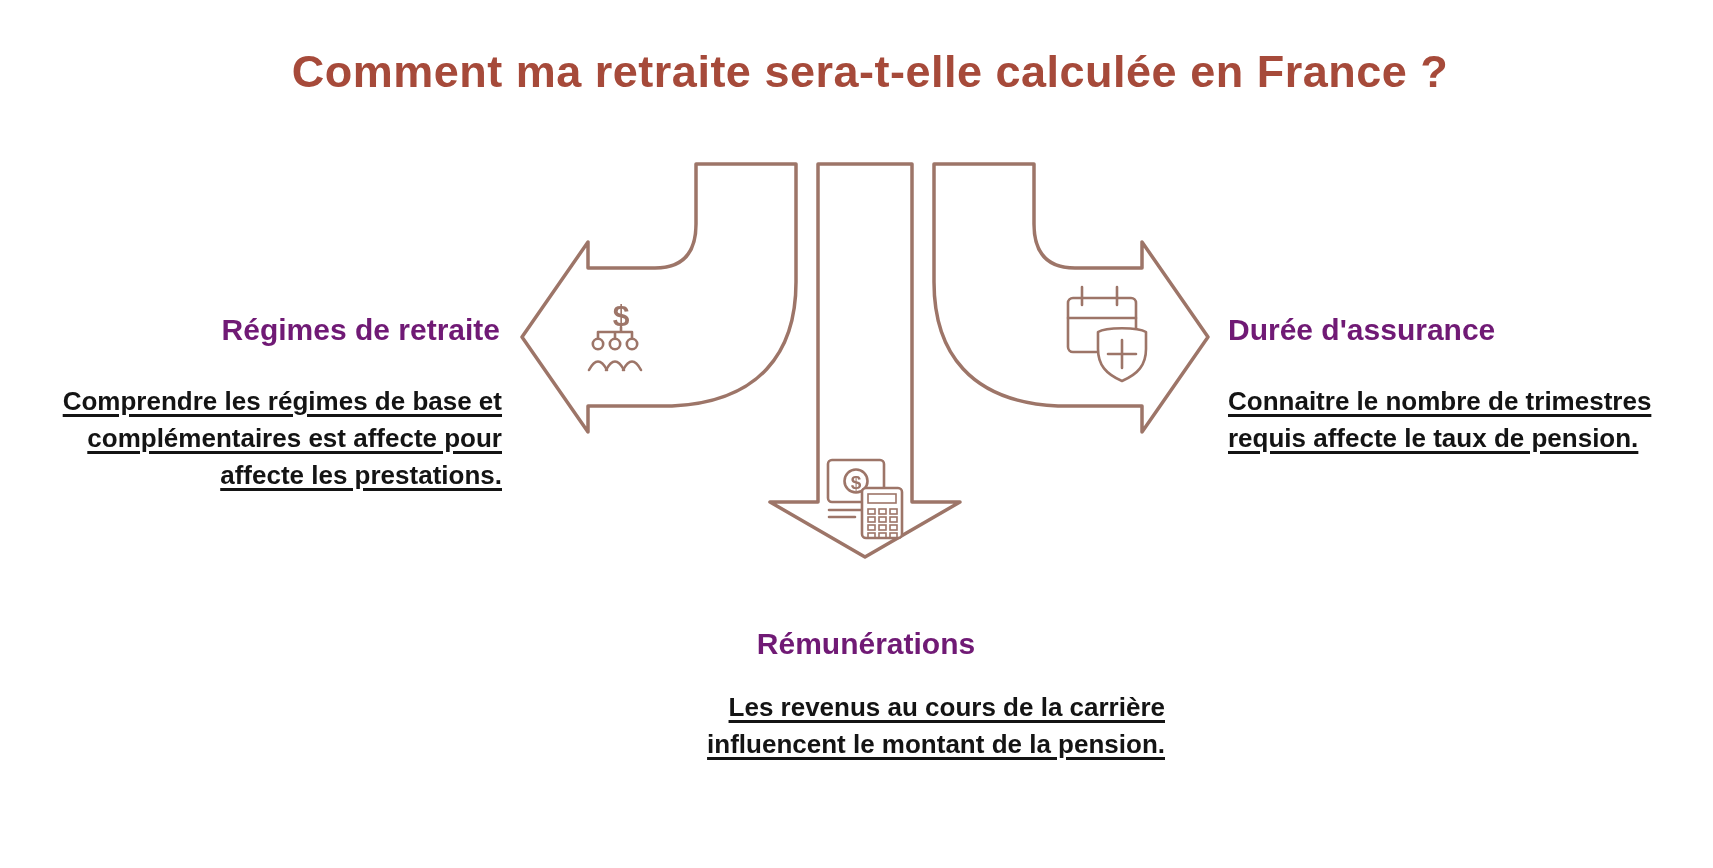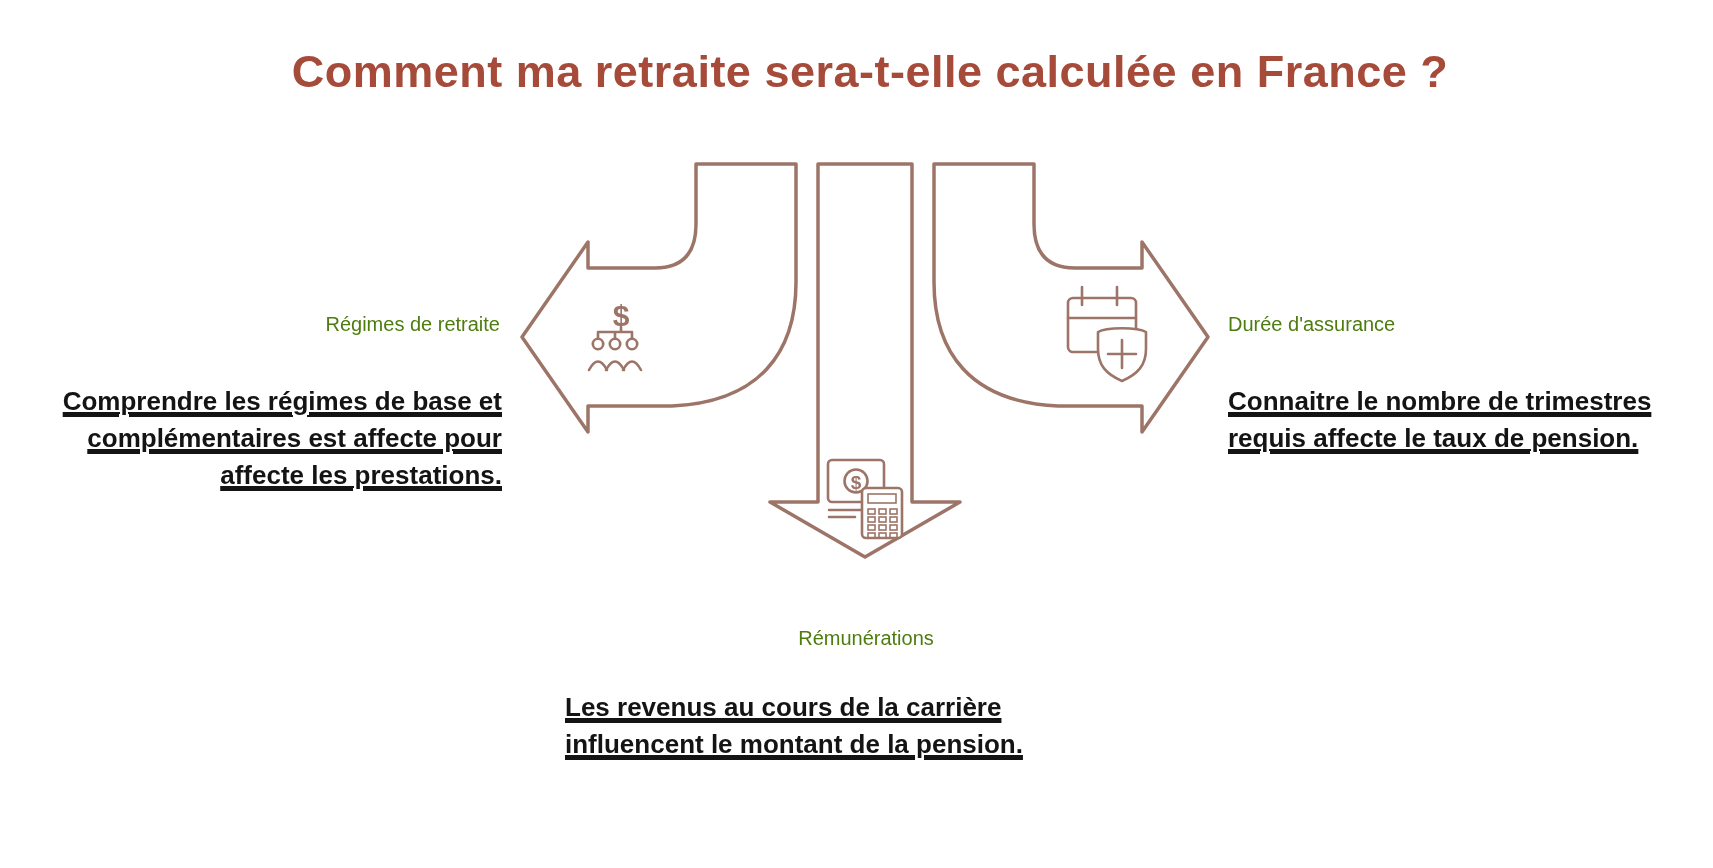--- a/index.html
+++ b/index.html
@@ -4,28 +4,28 @@
 <style>
   html,body{margin:0;padding:0;background:#ffffff;}
   .canvas{
     position:relative;width:1653px;height:868px;background:#ffffff;
     font-family:"Liberation Sans",sans-serif;overflow:hidden;
   }
   .title{
     position:absolute;left:0;top:46px;width:1740px;text-align:center;
     font-size:45px;font-weight:bold;color:#A64A3A;letter-spacing:.5px;
   }
-  .heading{position:absolute;font-size:20px;font-weight:normal;color:#4d7c0f;}
+  .heading{position:absolute;font-size:30px;font-weight:bold;color:#701a75;}
   .heading-left{left:0;width:500px;top:313px;text-align:right;}
   .heading-right{left:1228px;width:500px;top:313px;text-align:left;}
   .heading-bottom{left:601px;width:530px;top:627px;text-align:center;}
-  .body-text{position:absolute;font-size:26px;line-height:37px;font-weight:bold;color:#141414;text-decoration:underline;}
+  .body-text{position:absolute;font-size:26px;line-height:37px;font-weight:bold;color:#141414;}
   .body-left{left:0;width:502px;top:383px;text-align:right;}
   .body-right{left:1228px;width:500px;top:383px;text-align:left;}
-  .body-bottom{left:565px;width:600px;top:689px;text-align:left;}
+  .body-bottom{left:565px;width:600px;top:689px;text-align:right;}
   .body-text .tline{
     text-decoration:underline;
     text-decoration-thickness:2.5px;
     text-underline-offset:4px;
   }
   .graphic{position:absolute;left:480px;top:140px;width:760px;height:430px;}
   .arrow-outline{fill:none;stroke:#9D7568;stroke-width:3.5;stroke-linejoin:round;}
   .icon-stroke{fill:none;stroke:#9D7568;stroke-width:2.6;stroke-linejoin:round;stroke-linecap:round;}
   .icon-stroke-occlude{fill:#ffffff;stroke:#9D7568;stroke-width:2.6;stroke-linejoin:round;}
   .icon-grid{fill:none;stroke:#9D7568;stroke-width:1.6;}

